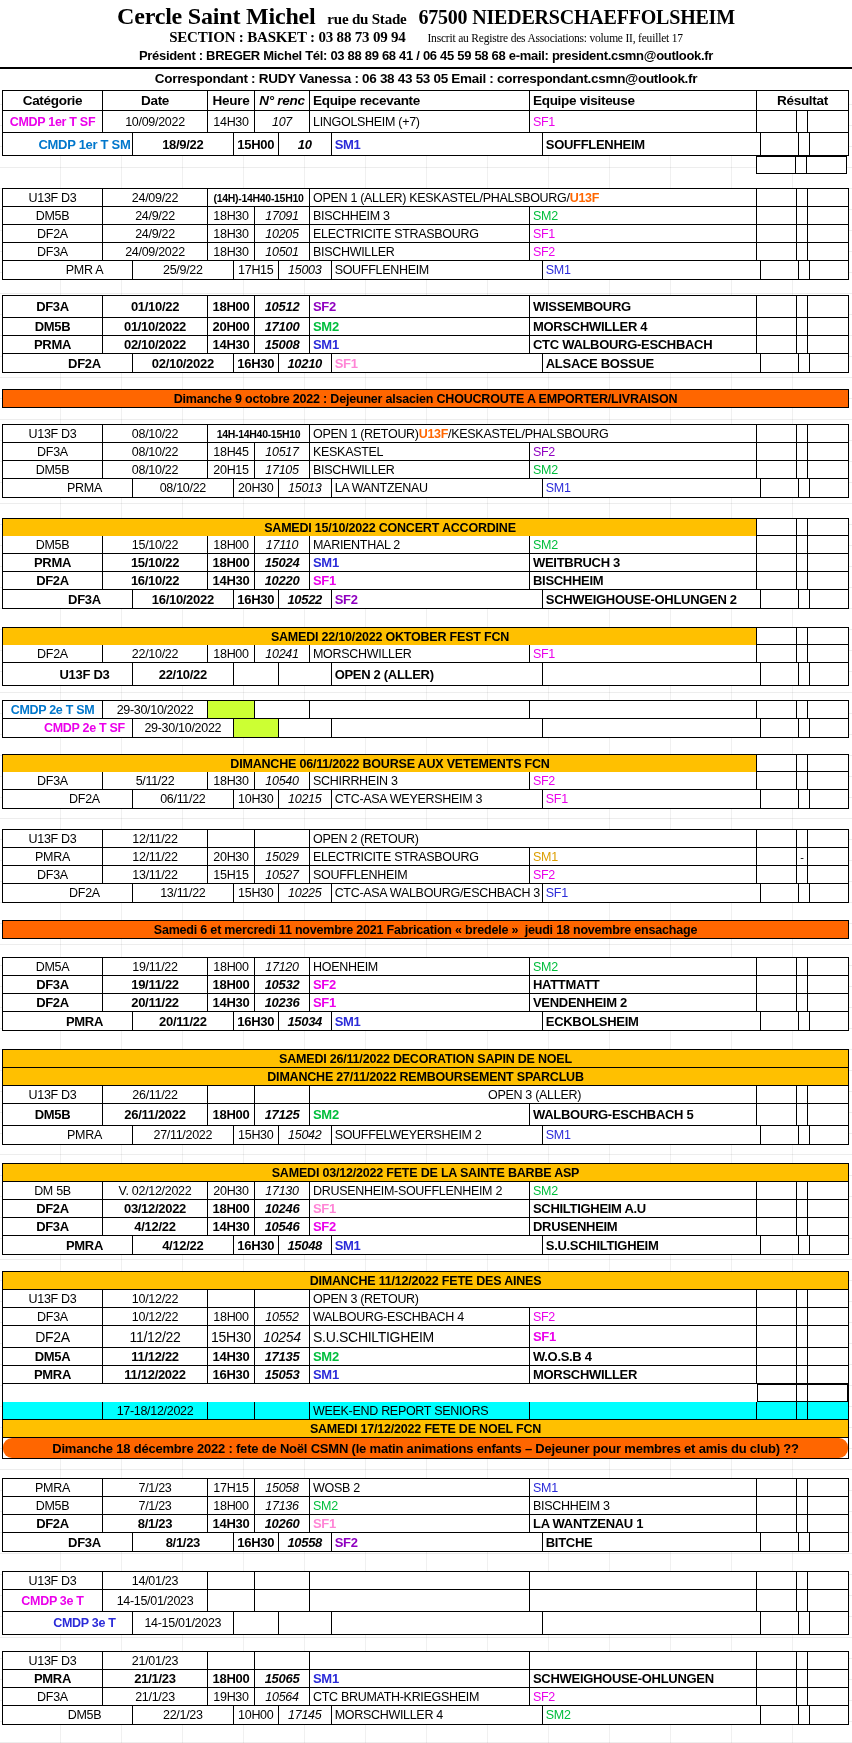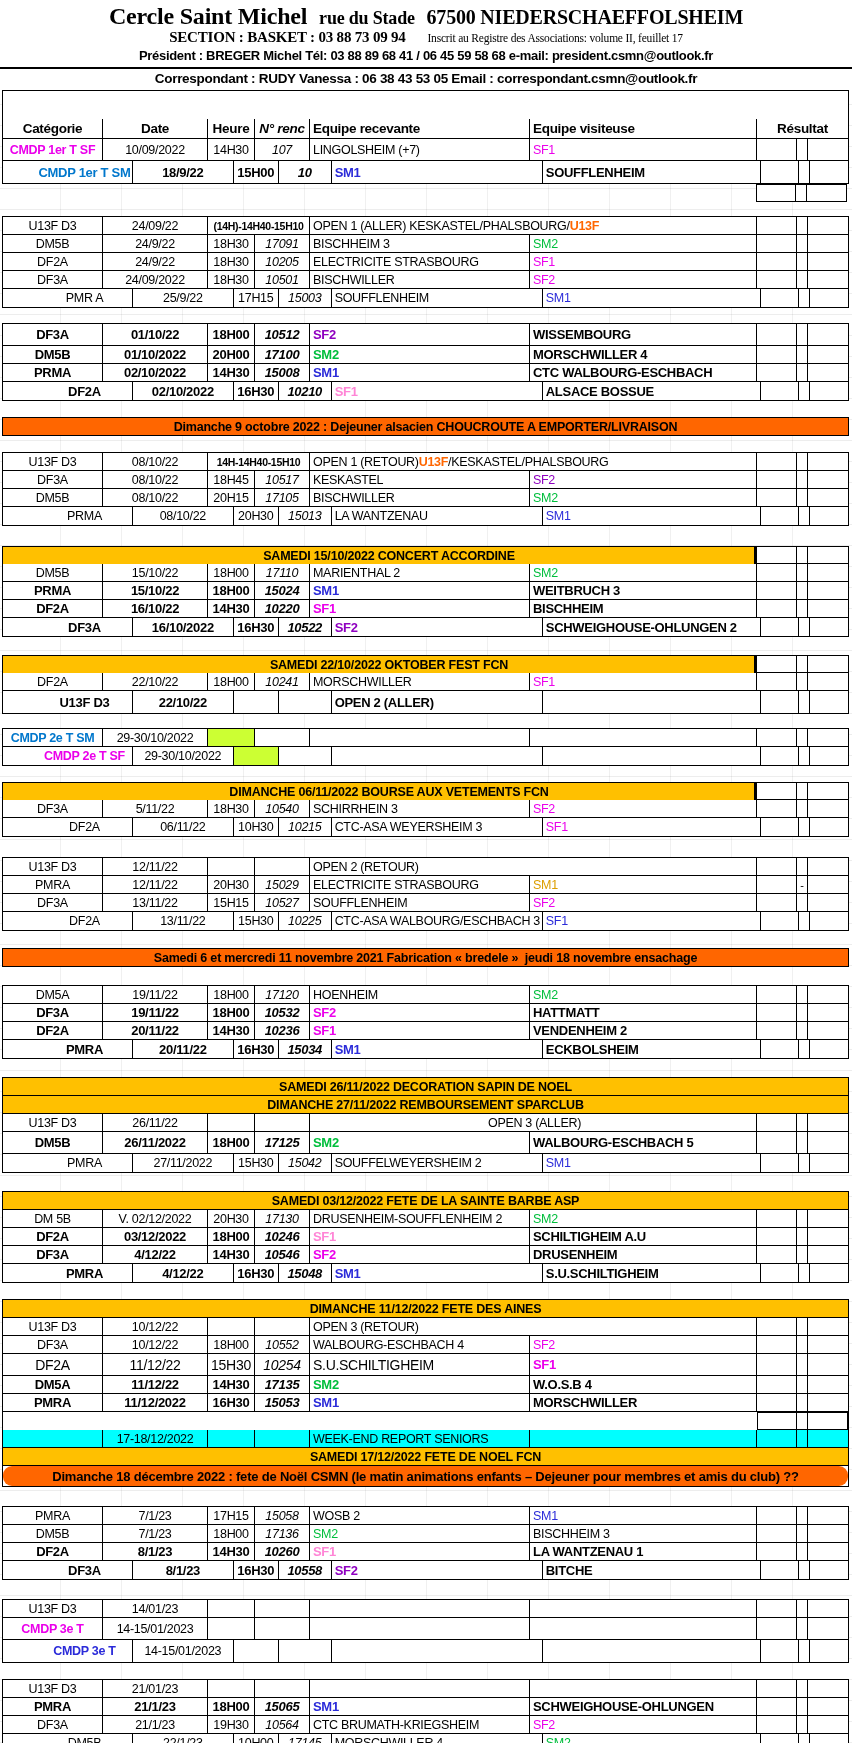--- a/index.html
+++ b/index.html
@@ -7,38 +7,38 @@
     position:relative;width:852px;height:1743px;margin:0;
     font-family:"Liberation Sans","DejaVu Sans",sans-serif;
     color:#000;overflow:hidden;
     background-image:
       repeating-linear-gradient(to bottom,transparent 0,transparent 20px,rgba(0,0,0,0.07) 20px,rgba(0,0,0,0.07) 21px),
       repeating-linear-gradient(to right,transparent 0,transparent 60px,rgba(0,0,0,0.06) 60px,rgba(0,0,0,0.06) 61px);
   }
   .hline{background:#fff;text-align:center;letter-spacing:-0.2px;}
   .l1{padding-top:3px;height:25px;font-family:"Liberation Serif","DejaVu Serif",serif;}
   .club{font-size:24px;font-weight:bold;}
-  .street{font-size:18px;font-weight:bold;padding:0 8px;text-align:right;}
+  .street{font-size:15px;font-weight:bold;padding:0 8px;text-align:right;}
   .city{font-size:20px;font-weight:bold;}
   .l2{height:20px;font-family:"Liberation Serif","DejaVu Serif",serif;}
   .section{font-size:15px;font-weight:bold;}
   .registre{font-size:11.5px;font-weight:normal;padding-left:18px;}
   .l3{height:19px;font-size:13px;font-weight:bold;border-bottom:2px solid #000;letter-spacing:-0.3px;}
   .l4{height:19px;font-size:13.5px;font-weight:bold;padding-top:2px;letter-spacing:-0.3px;}
   .titleband{
     position:relative;margin:10px 0 0 95px;width:585px;height:26px;background:#FFFF99;
     border:2px solid #000;box-sizing:border-box;text-align:center;line-height:22px;
     font-size:18px;font-weight:bold;white-space:pre;letter-spacing:-0.2px;
   }
   #tables{position:relative;margin-left:2px;width:848px;}
   .tbl{border:1px solid #000;width:847px;box-sizing:border-box;background:#fff;}
   .row{display:flex;height:18px;border-bottom:1px solid #000;box-sizing:border-box;background:#fff;}
   .row:last-child{border-bottom:none;margin-left:34px;}
   .row.t{height:22px;}
-  .row.hd{height:20px;margin-top:28px;}
+  .row.hd{height:20px;}
   .row.er{border-bottom:none;background:transparent;}
   .row.cyan .cell{background:#00FFFF;}
   .cell{box-sizing:border-box;border-right:1px solid #000;overflow:hidden;white-space:nowrap;
         font-size:12.5px;letter-spacing:-0.3px;display:flex;align-items:center;justify-content:center;background:#fff;}
   .cell:last-child{border-right:none;}
   .c-cat{width:100px;}
   .c-date{width:105px;}
   .c-heure{width:47px;}
   .c-hs{width:102px;font-size:10.5px;font-weight:bold;}
   .c-num{width:55px;font-style:italic;}
@@ -56,21 +56,21 @@
   .cell.db{font-weight:normal;}
   .cell.greenbg{background:#CCFF33;}
   .row.er .cell{border:none;background:transparent;}
   .row.er .c-r1,.row.er .c-r2,.row.er .c-r3{border:1px solid #000;border-left:none;background:#fff;}
   .row.er .c-r1{border-left:1px solid #000;}
   .banrow{display:flex;box-sizing:border-box;border-bottom:1px solid #000;}
   .banrow:last-child{border-bottom:none;}
   .ban{height:17px;display:flex;align-items:center;justify-content:center;
        font-size:12.5px;font-weight:bold;letter-spacing:-0.2px;box-sizing:border-box;white-space:pre;}
   .ban.full{width:845px;}
-  .ban.short{width:754px;border-right:3px solid #000000;padding-left:21px;}
+  .ban.short{width:754px;border-right:1px solid #000000;padding-left:21px;}
   .ban.gold{background:#FFC000;}
   .ban.orange{background:#FF6600;}
   .ban.tall{height:20px;font-size:13px;border-radius:9px;}
   .bigaway .c-away{font-size:15px;}
   .row.big .cell{font-size:14px;}
   .row.big .c-away{font-size:13px;font-weight:bold;}
   .gap{background:transparent;}
 </style>
 </head>
 <body>

